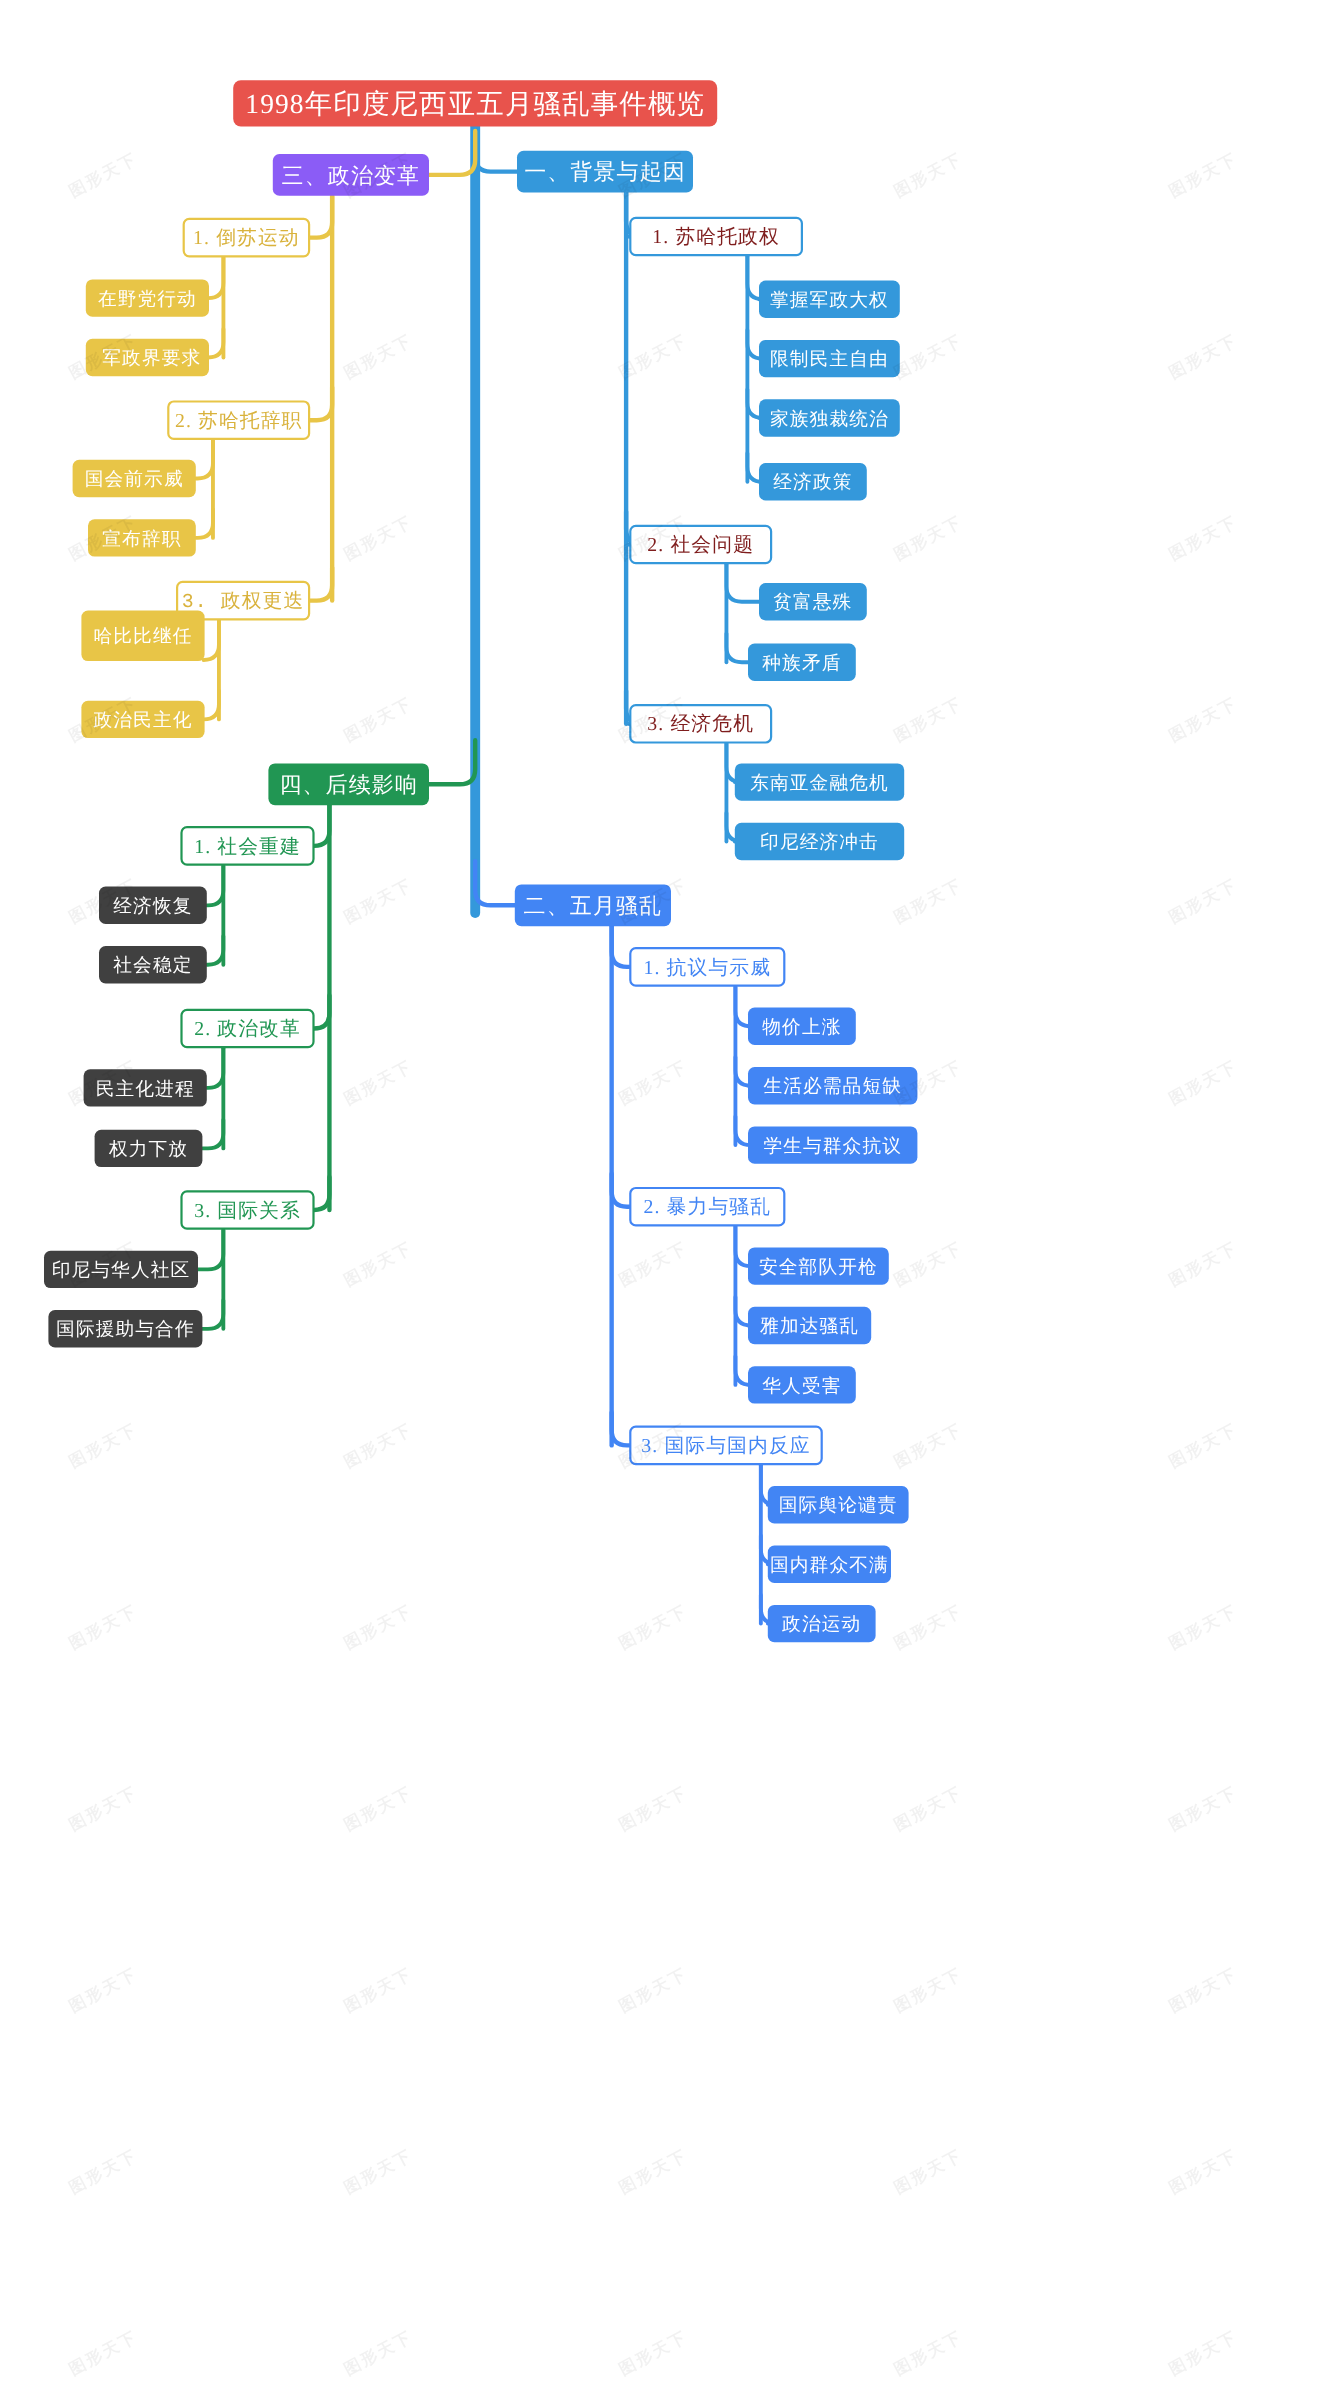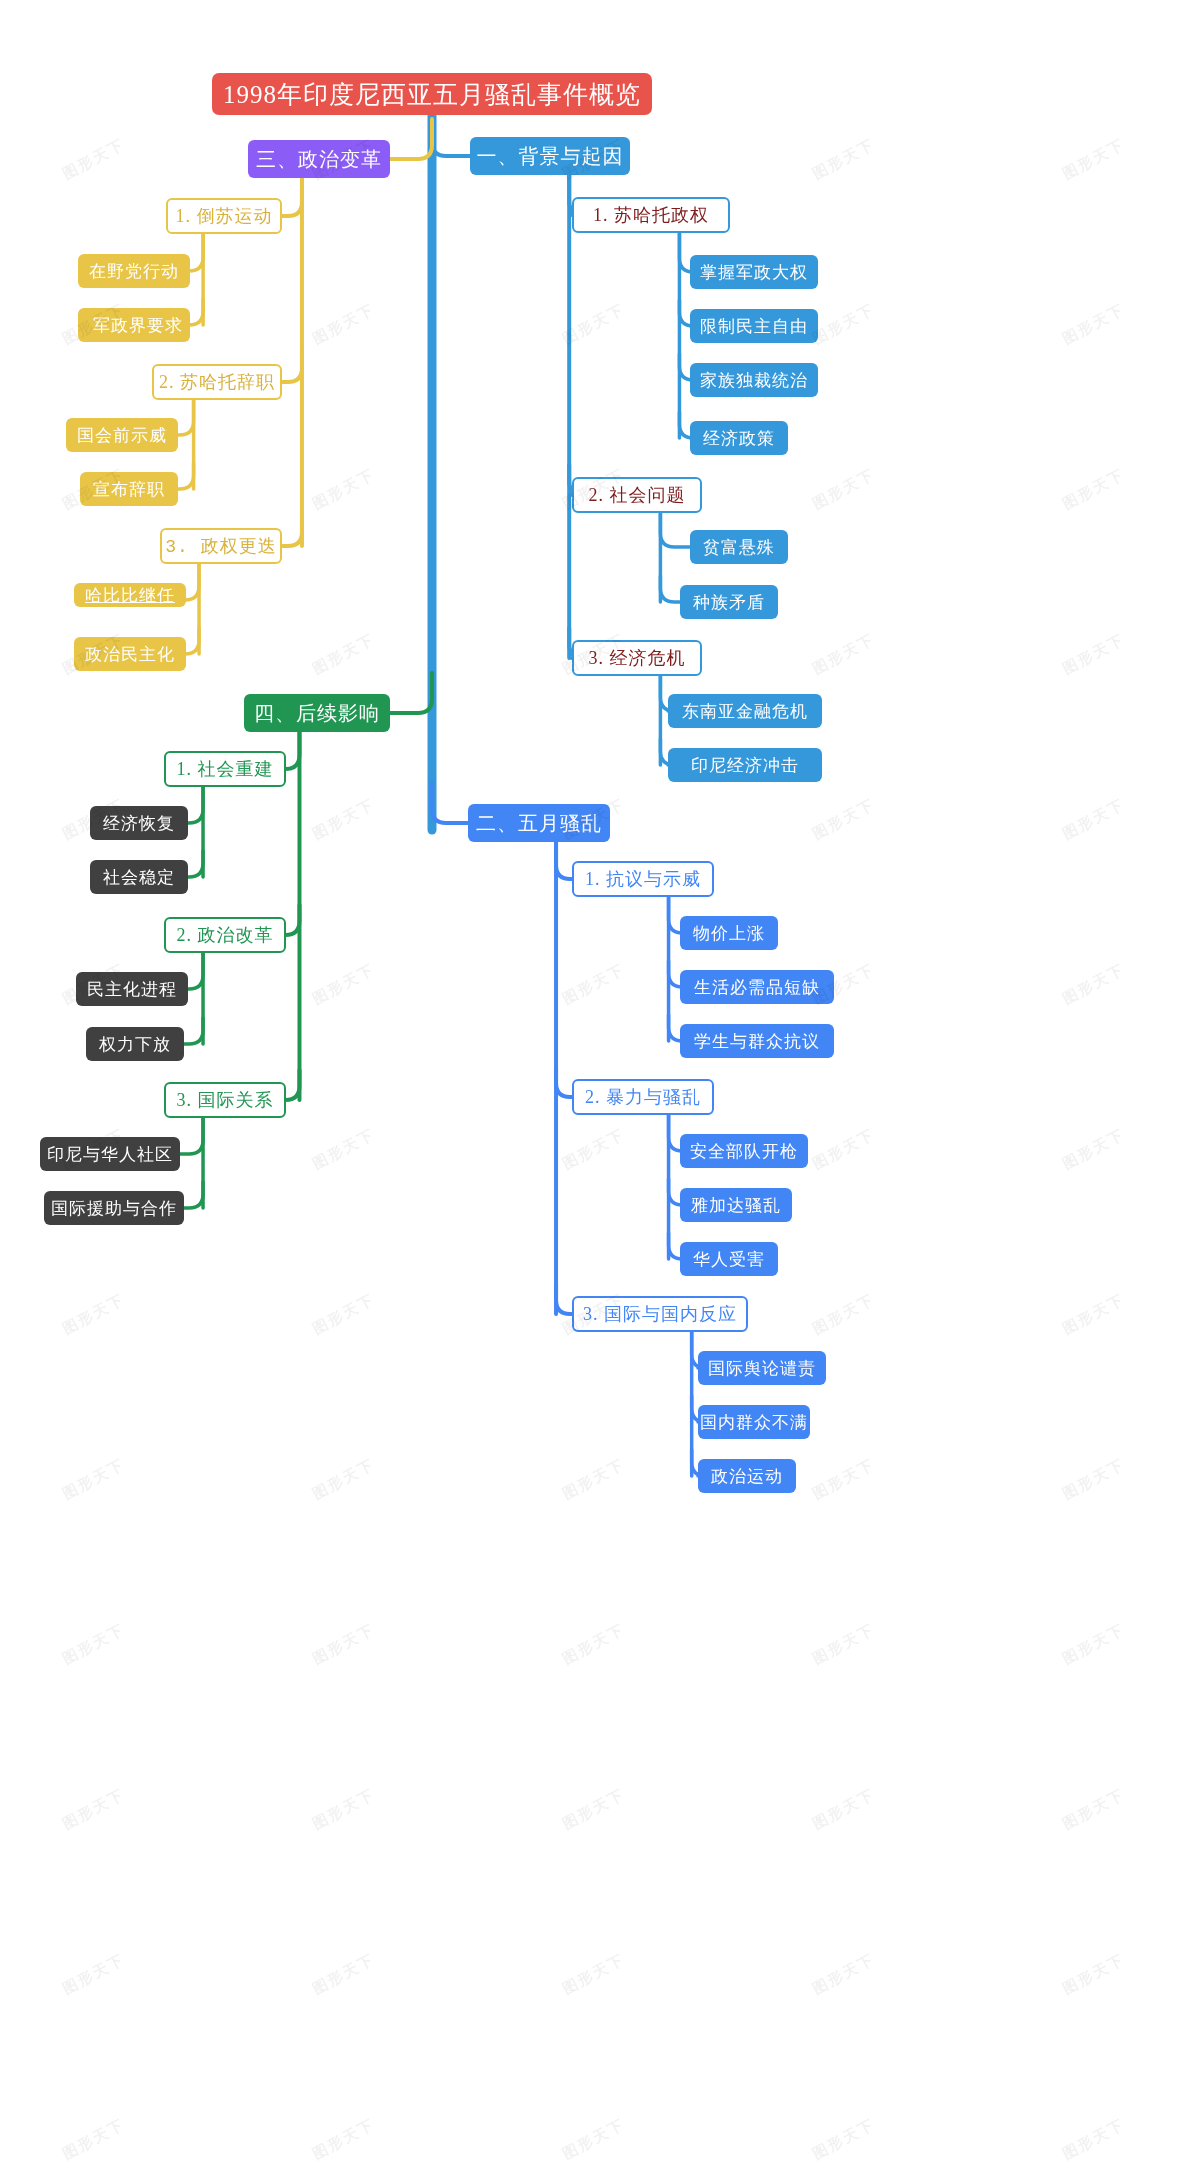--- a/index.html
+++ b/index.html
@@ -166,21 +166,21 @@
       <div class="node n-l3 blue2" style="left: 698px; top: 1405px; width: 112px; height: 34px;">国内群众不满</div>
       <div class="node n-l3 blue2" style="left: 698px; top: 1459px; width: 98px; height: 34px;">政治运动</div>
       <div class="node n-l1 yellow" style="left: 248px; top: 140px; width: 142px; height: 38px;">三、政治变革</div>
       <div class="node n-l2 yellow" style="left: 166px; top: 198px; width: 116px; height: 36px;">1. 倒苏运动</div>
       <div class="node n-l3 yellow" style="left: 78px; top: 254px; width: 112px; height: 34px;">在野党行动</div>
       <div class="node n-l3 yellow" style="left: 78px; top: 308px; width: 112px; height: 34px; padding-left: 20px;">军政界要求</div>
       <div class="node n-l2 yellow" style="left: 152px; top: 364px; width: 130px; height: 36px;">2. 苏哈托辞职</div>
       <div class="node n-l3 yellow" style="left: 66px; top: 418px; width: 112px; height: 34px;">国会前示威</div>
       <div class="node n-l3 yellow" style="left: 80px; top: 472px; width: 98px; height: 34px;">宣布辞职</div>
       <div class="node n-l2 yellow" style="left: 160px; top: 528px; width: 122px; height: 36px; font-family: Liberation Mono, monospace;">3. 政权更迭</div>
-      <div class="node n-l3 yellow" style="left: 74px; top: 583px; width: 112px; height: 24px; text-decoration: underline;">哈比比继任</div>
+      <div class="node n-l3 yellow" style="left: 74px; top: 555px; width: 112px; height: 46px;">哈比比继任</div>
       <div class="node n-l3 yellow" style="left: 74px; top: 637px; width: 112px; height: 34px;">政治民主化</div>
       <div class="node n-l1 green" style="left: 244px; top: 694px; width: 146px; height: 38px;">四、后续影响</div>
       <div class="node n-l2 green" style="left: 164px; top: 751px; width: 122px; height: 36px;">1. 社会重建</div>
       <div class="node n-l3 green" style="left: 90px; top: 806px; width: 98px; height: 34px;">经济恢复</div>
       <div class="node n-l3 green" style="left: 90px; top: 860px; width: 98px; height: 34px;">社会稳定</div>
       <div class="node n-l2 green" style="left: 164px; top: 917px; width: 122px; height: 36px;">2. 政治改革</div>
       <div class="node n-l3 green" style="left: 76px; top: 972px; width: 112px; height: 34px;">民主化进程</div>
       <div class="node n-l3 green" style="left: 86px; top: 1027px; width: 98px; height: 34px;">权力下放</div>
       <div class="node n-l2 green" style="left: 164px; top: 1082px; width: 122px; height: 36px;">3. 国际关系</div>
       <div class="node n-l3 green" style="left: 40px; top: 1137px; width: 140px; height: 34px;">印尼与华人社区</div>

